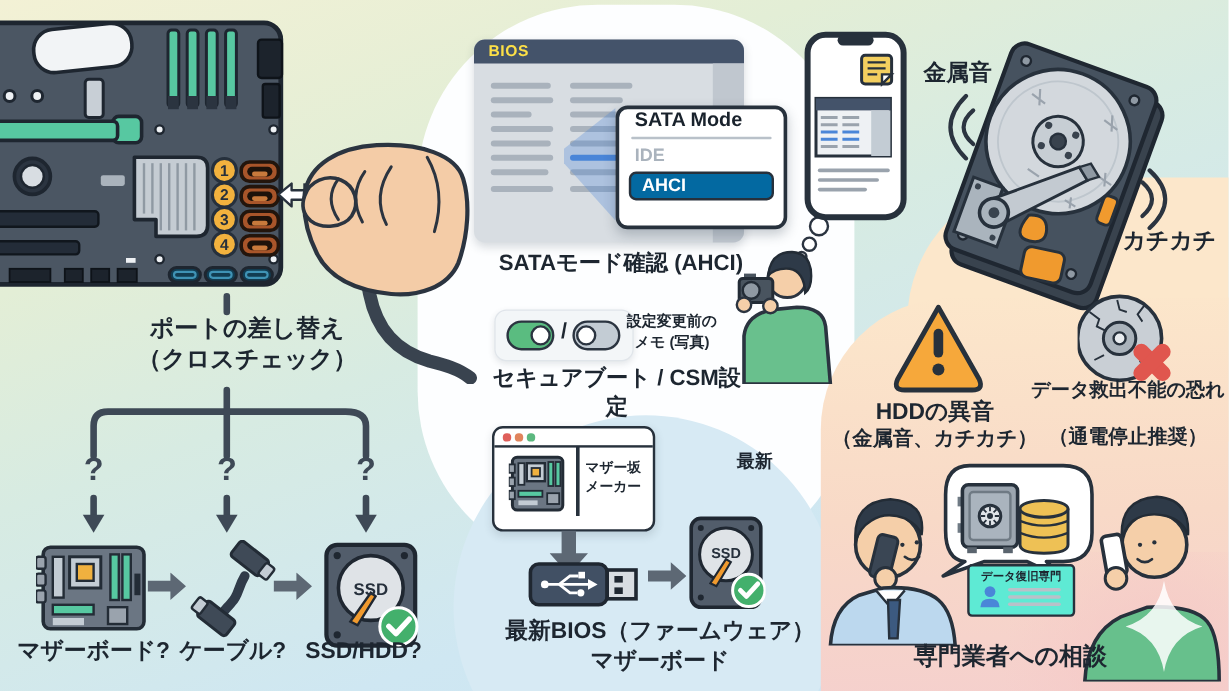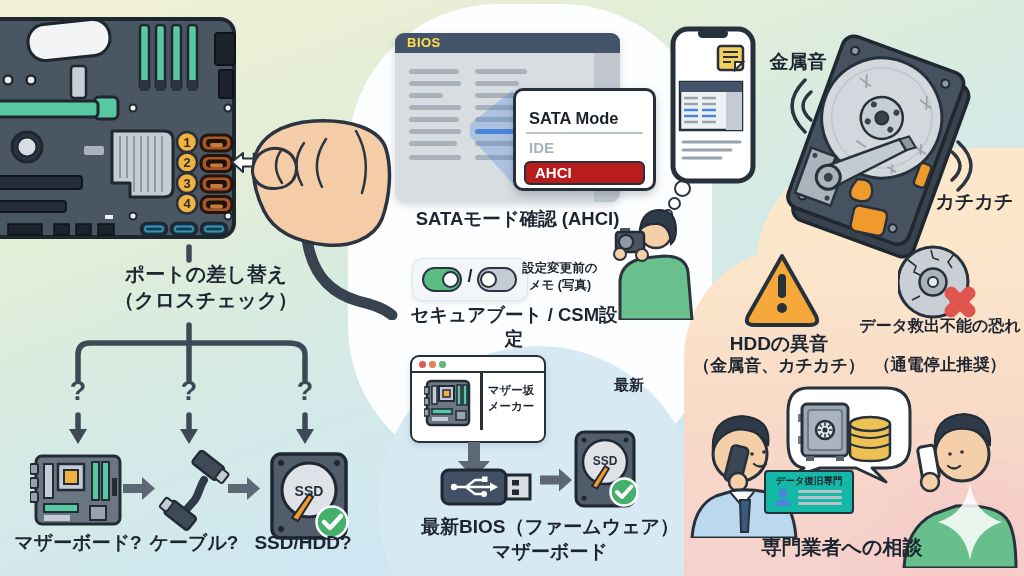--- a/index.html
+++ b/index.html
@@ -14,34 +14,34 @@
   .bg-peach-a{position:absolute;left:756px;top:148px;width:268px;height:220px;background:#fce7cb;border-top-left-radius:120px;}
   .bg-peach-b{position:absolute;left:684px;top:248px;width:340px;height:328px;background:linear-gradient(178deg,#fce7cb 0%,#f8d9c7 55%,#f5d0cd 100%);border-top-left-radius:110px;}
   .bg-pink{position:absolute;left:820px;top:460px;width:204px;height:116px;background:radial-gradient(circle at 70% 80%,#f5c9c7 0%,rgba(245,201,199,0) 75%);}
   
   .bios-win{position:absolute;left:395px;top:33px;width:225px;height:169px;border-radius:9px;background:#d8dde2;box-shadow:0 3px 8px rgba(40,55,70,.18);}
   .bios-bar{position:absolute;left:0;top:0;right:0;height:20px;background:#44536a;border-radius:9px 9px 0 0;}
   .bios-title{position:absolute;left:12px;top:2px;color:#fde047;font-weight:bold;font-size:13px;letter-spacing:.5px;}
   .bios-side{position:absolute;right:0;top:20px;width:26px;bottom:0;background:#c0c7cf;border-radius:0 0 9px 0;}
   .bar{position:absolute;height:5px;border-radius:3px;background:#a9b2bc;}
   .popup{position:absolute;left:513px;top:88px;width:137px;height:97px;background:#fff;border:3px solid #27313c;border-radius:10px;box-shadow:0 4px 10px rgba(40,55,70,.25);z-index:4;}
-  .popup-title{font-size:16.5px;font-weight:bold;color:#19222c;padding:18px 0 4px 13px;}
+  .popup-title{font-size:16.5px;font-weight:bold;color:#19222c;padding:0 0 4px 13px;}
   .popup-hr{height:2px;background:#b9c1c9;margin:0 10px;border-radius:1px;}
   .popup-ide{font-size:15px;font-weight:bold;color:#aab3bd;padding:5px 0 2px 13px;}
-  .popup-ahci{margin:3px 8px 0 8px;background:#b91c1c;border:2px solid #27313c;border-radius:6px;color:#fff;font-weight:bold;font-size:15px;padding:1px 0 2px 9px;}
+  .popup-ahci{margin:3px 8px 0 8px;background:#0369a1;border:2px solid #27313c;border-radius:6px;color:#fff;font-weight:bold;font-size:15px;padding:1px 0 2px 9px;}
   
   .toggle-card{position:absolute;left:412px;top:258px;width:114px;height:41px;background:#f3f6f8;border:1px solid #e0e5ea;border-radius:10px;box-shadow:0 2px 5px rgba(40,55,70,.12);}
   .toggle{position:absolute;width:40px;height:25px;border:2.5px solid #2b3440;border-radius:14px;box-sizing:border-box;}
   .knob{position:absolute;top:1.5px;width:17px;height:17px;background:#fff;border:2.5px solid #2b3440;border-radius:50%;box-sizing:border-box;}
   
   .browser{position:absolute;left:410px;top:355px;width:132px;height:84px;background:#fff;border:2.5px solid #27313c;border-radius:9px;box-shadow:0 3px 7px rgba(40,55,70,.15);}
   .dot{position:absolute;top:4px;width:6.5px;height:6.5px;border-radius:50%;}
   .browser-line{position:absolute;left:0;right:0;top:14px;height:2px;background:#27313c;}
   
-  .card{position:absolute;left:764px;top:470px;width:86px;height:40px;background:#14b8a6;border:2px solid #27313c;border-radius:4px;z-index:6;}
+  .card{position:absolute;left:806px;top:470px;width:86px;height:40px;background:#5eead4;border:2px solid #27313c;border-radius:4px;z-index:6;}
   .card-line{position:absolute;left:32px;width:44px;height:2.5px;background:#b9c1c9;border-radius:2px;}
   .bubble-circle{position:absolute;background:#fff;border:2px solid #2b3440;border-radius:50%;}
 </style>
 </head>
 <body>
 <div id="canvas">
 
 <div class="bg-base"></div>
 <div class="bg-white-blob"></div>
 <div class="bg-blue-circle"></div>

